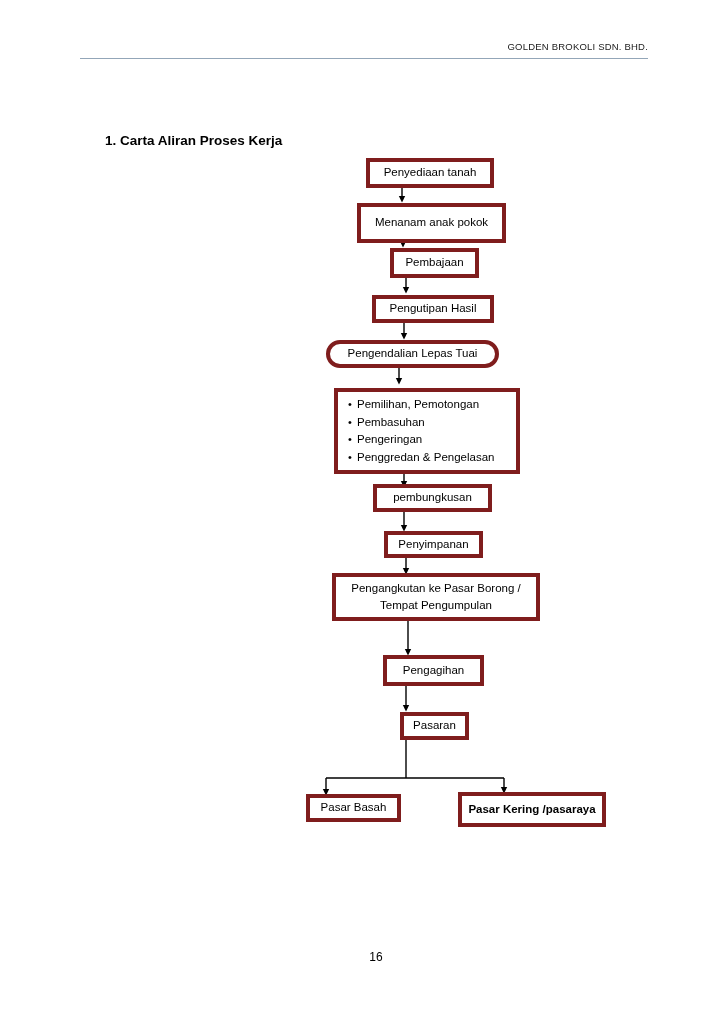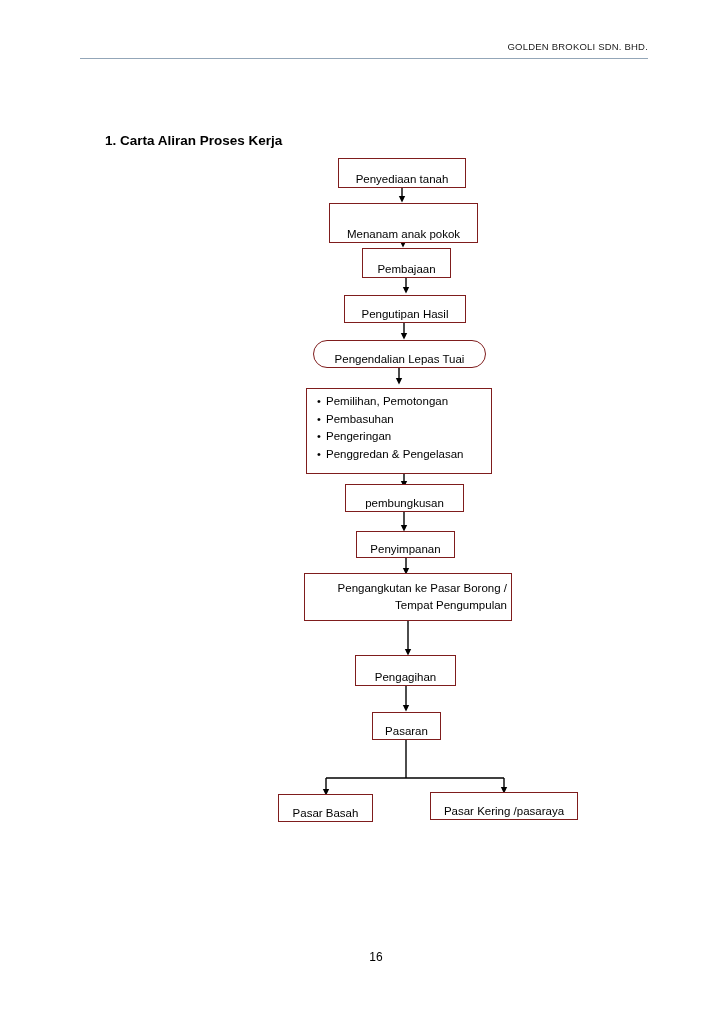--- a/index.html
+++ b/index.html
@@ -70,30 +70,31 @@
     position: absolute;
     left: 0;
     top: 0;
     width: 728px;
     height: 1030px;
     pointer-events: none;
   }
   .node {
     position: absolute;
     box-sizing: border-box;
-    border: 1px solid #7f1d1d;
+    border: 4px solid #7f1d1d;
     background: #ffffff;
     display: flex;
-    align-items: flex-end;
+    align-items: center;
     justify-content: center;
     font-size: 11.5px;
     line-height: 1.32;
     text-align: center;
     color: #000000;
     padding: 0 4px;
+    margin-left: 28px;
   }
   .node.multiline {
     line-height: 1.45;
   }
   .node.list-node {
     display: block;
     text-align: left;
     padding: 7px 0 6px 10px;
   }
   .bullet-row {
@@ -183,21 +184,21 @@
     </div>
 
     <div class="node" style="left:362px; top:248px; width:89px; height:30px;">
       <span>Pembajaan</span>
     </div>
 
     <div class="node" style="left:344px; top:295px; width:122px; height:28px;">
       <span>Pengutipan Hasil</span>
     </div>
 
-    <div class="node" style="left:313px; top:340px; width:173px; height:28px;border-radius:14px;">
+    <div class="node" style="left:298px; top:340px; width:173px; height:28px;border-radius:14px;">
       <span>Pengendalian Lepas Tuai</span>
     </div>
 
     <div class="node list-node" style="left:306px; top:388px; width:186px; height:86px;">
       <div class="bullet-row">
         <span class="bullet-dot">•</span>
         <span>Pemilihan, Pemotongan</span>
       </div>
       <div class="bullet-row">
         <span class="bullet-dot">•</span>
@@ -231,21 +232,21 @@
     </div>
 
     <div class="node" style="left:372px; top:712px; width:69px; height:28px;">
       <span>Pasaran</span>
     </div>
 
     <div class="node" style="left:278px; top:794px; width:95px; height:28px;">
       <span>Pasar Basah</span>
     </div>
 
-    <div class="node" style="left:430px; top:792px; width:148px; height:28px;">
+    <div class="node" style="left:430px; top:792px; width:148px; height:35px;font-weight:bold;">
       <span>Pasar Kering /pasaraya</span>
     </div>
 
   </div>
 
   <div id="page-number">
     <span>16</span>
   </div>
 
 </div>

